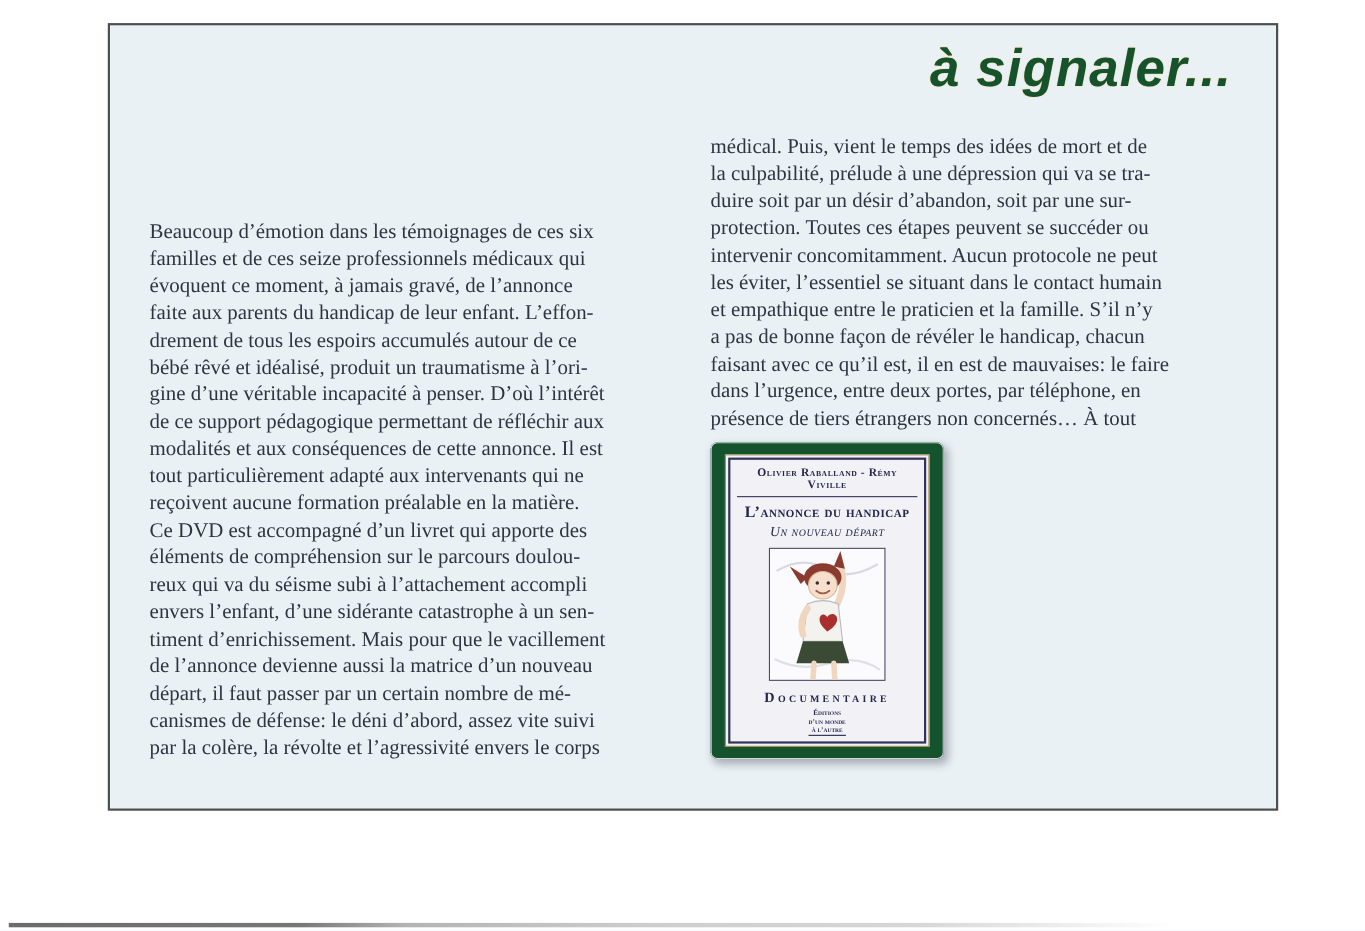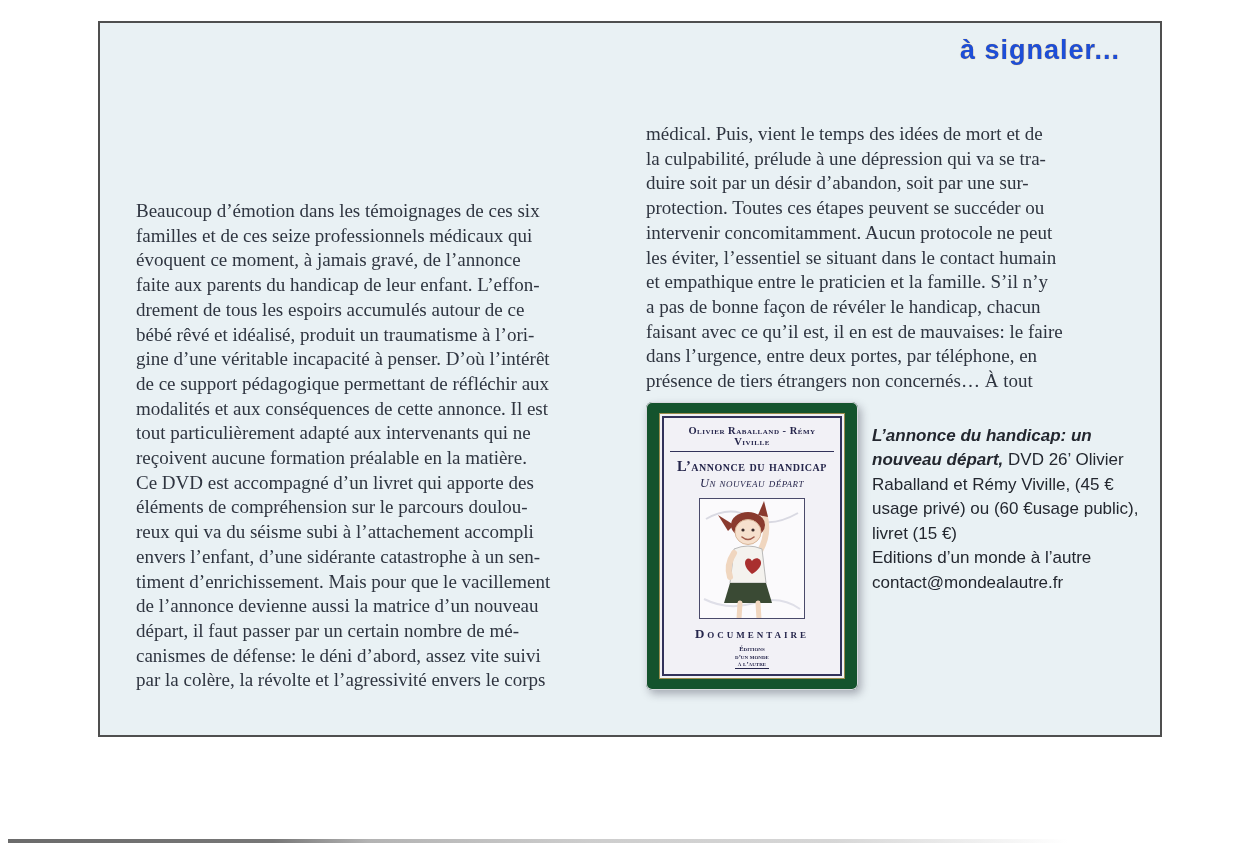--- a/index.html
+++ b/index.html
@@ -10,23 +10,24 @@
 
   
   .panel {
     position:absolute; left:98px; top:21px; width:1064px; height:716px;
     background:#e9f1f4; border:2px solid #4f4f4f;
   }
 
   .section-label {
     position:absolute; top:12px; right:40px;
     font-family:"Liberation Sans", sans-serif;
-    font-size:27px; font-weight:700; color:#1d4ed8;
+    font-size:48px; font-weight:700; color:#14532d;
     letter-spacing:1px;
     text-shadow:0 0 1px #f6b23a;
+    font-style:italic;
   }
 
   .article-title {
     position:absolute; left:36px; top:58px;
     font-family:"Liberation Sans", sans-serif;
     font-size:45px; line-height:53px; font-weight:600;
     color:#272a31; letter-spacing:-0.5px;
     white-space:pre-line;
   }
 
@@ -190,25 +191,20 @@
                 <div>Éditions</div>
                 <div>d’un monde</div>
                 <div class="last">à l’autre</div>
               </div>
             </div>
           </div>
         </div>
 
         <div class="media-side">
 
-          <div class="caption">
-            <span class="caption-title">L’annonce du handicap: un nouveau départ,</span><span class="caption-details"> DVD 26’ Olivier Raballand et Rémy Viville, (45 € usage privé) ou (60 €usage public), livret (15 €)</span>
-            <span class="caption-publisher">Editions d’un monde à l’autre</span>
-            <span class="caption-contact">contact@mondealautre.fr</span>
-          </div>
         </div>
 
       </div>
     </div>
   </div>
 
 
   <div class="scan-artifact-bottom"></div>
 
 </div>

